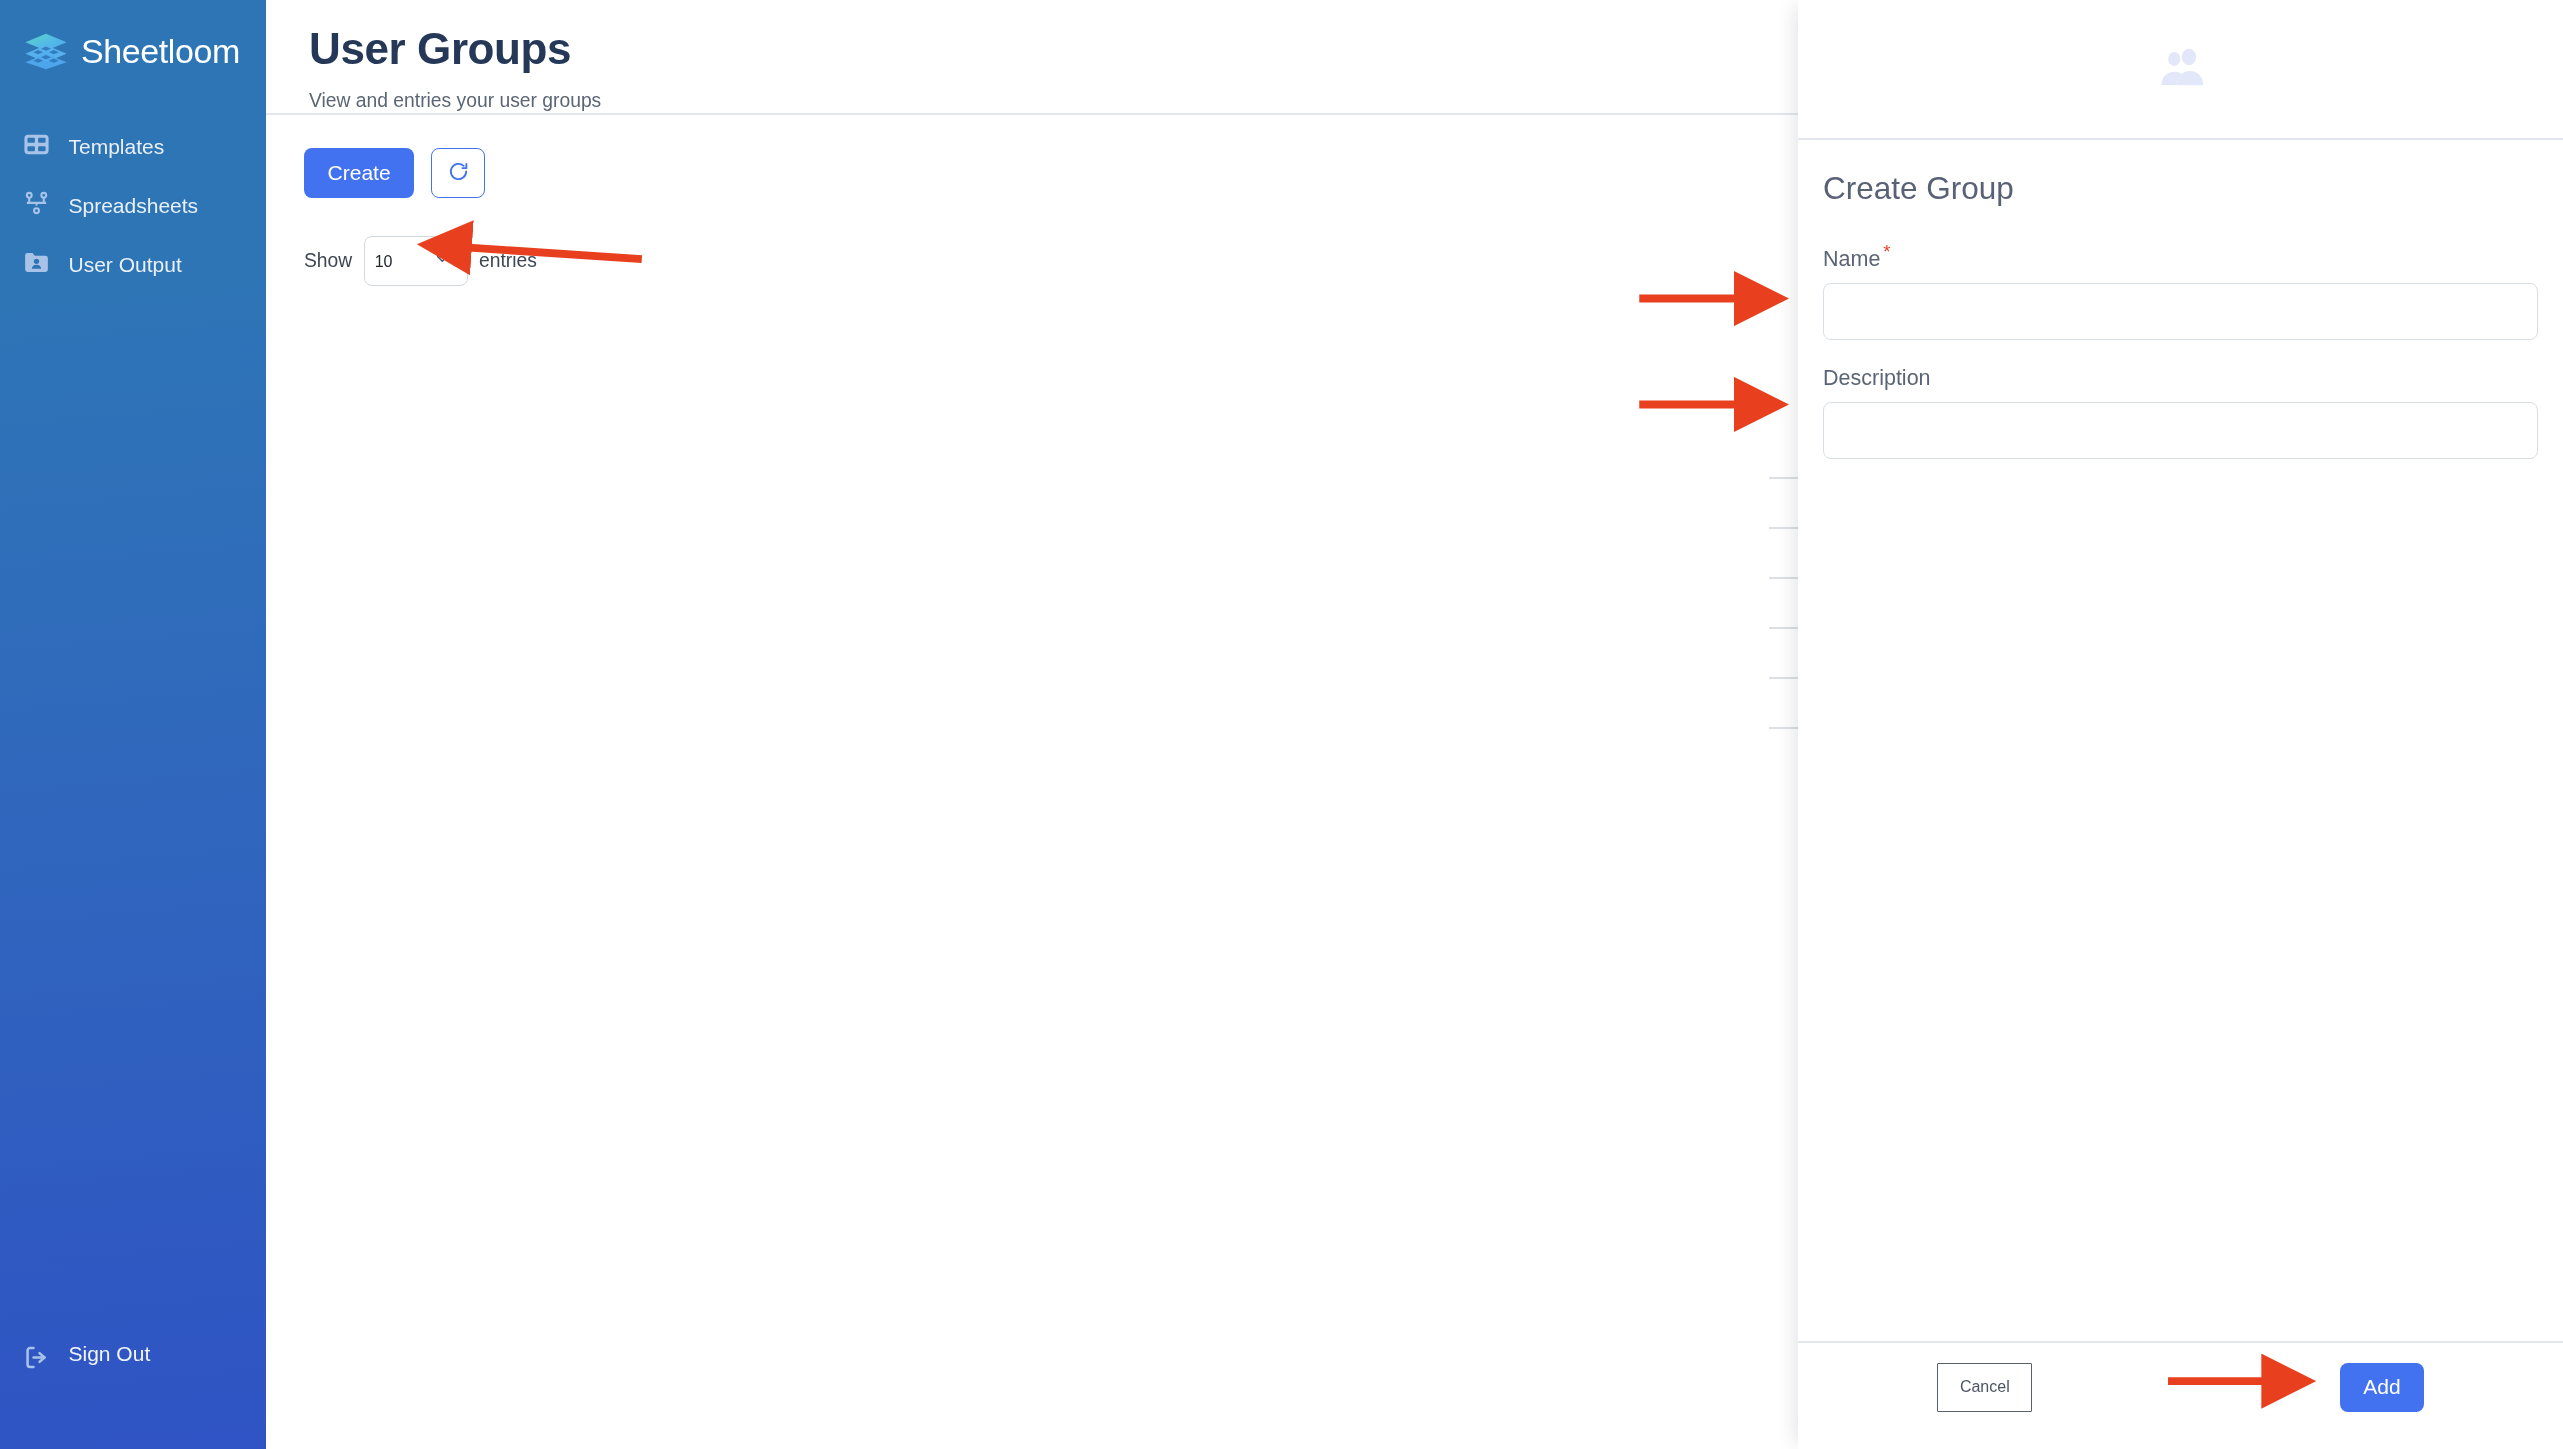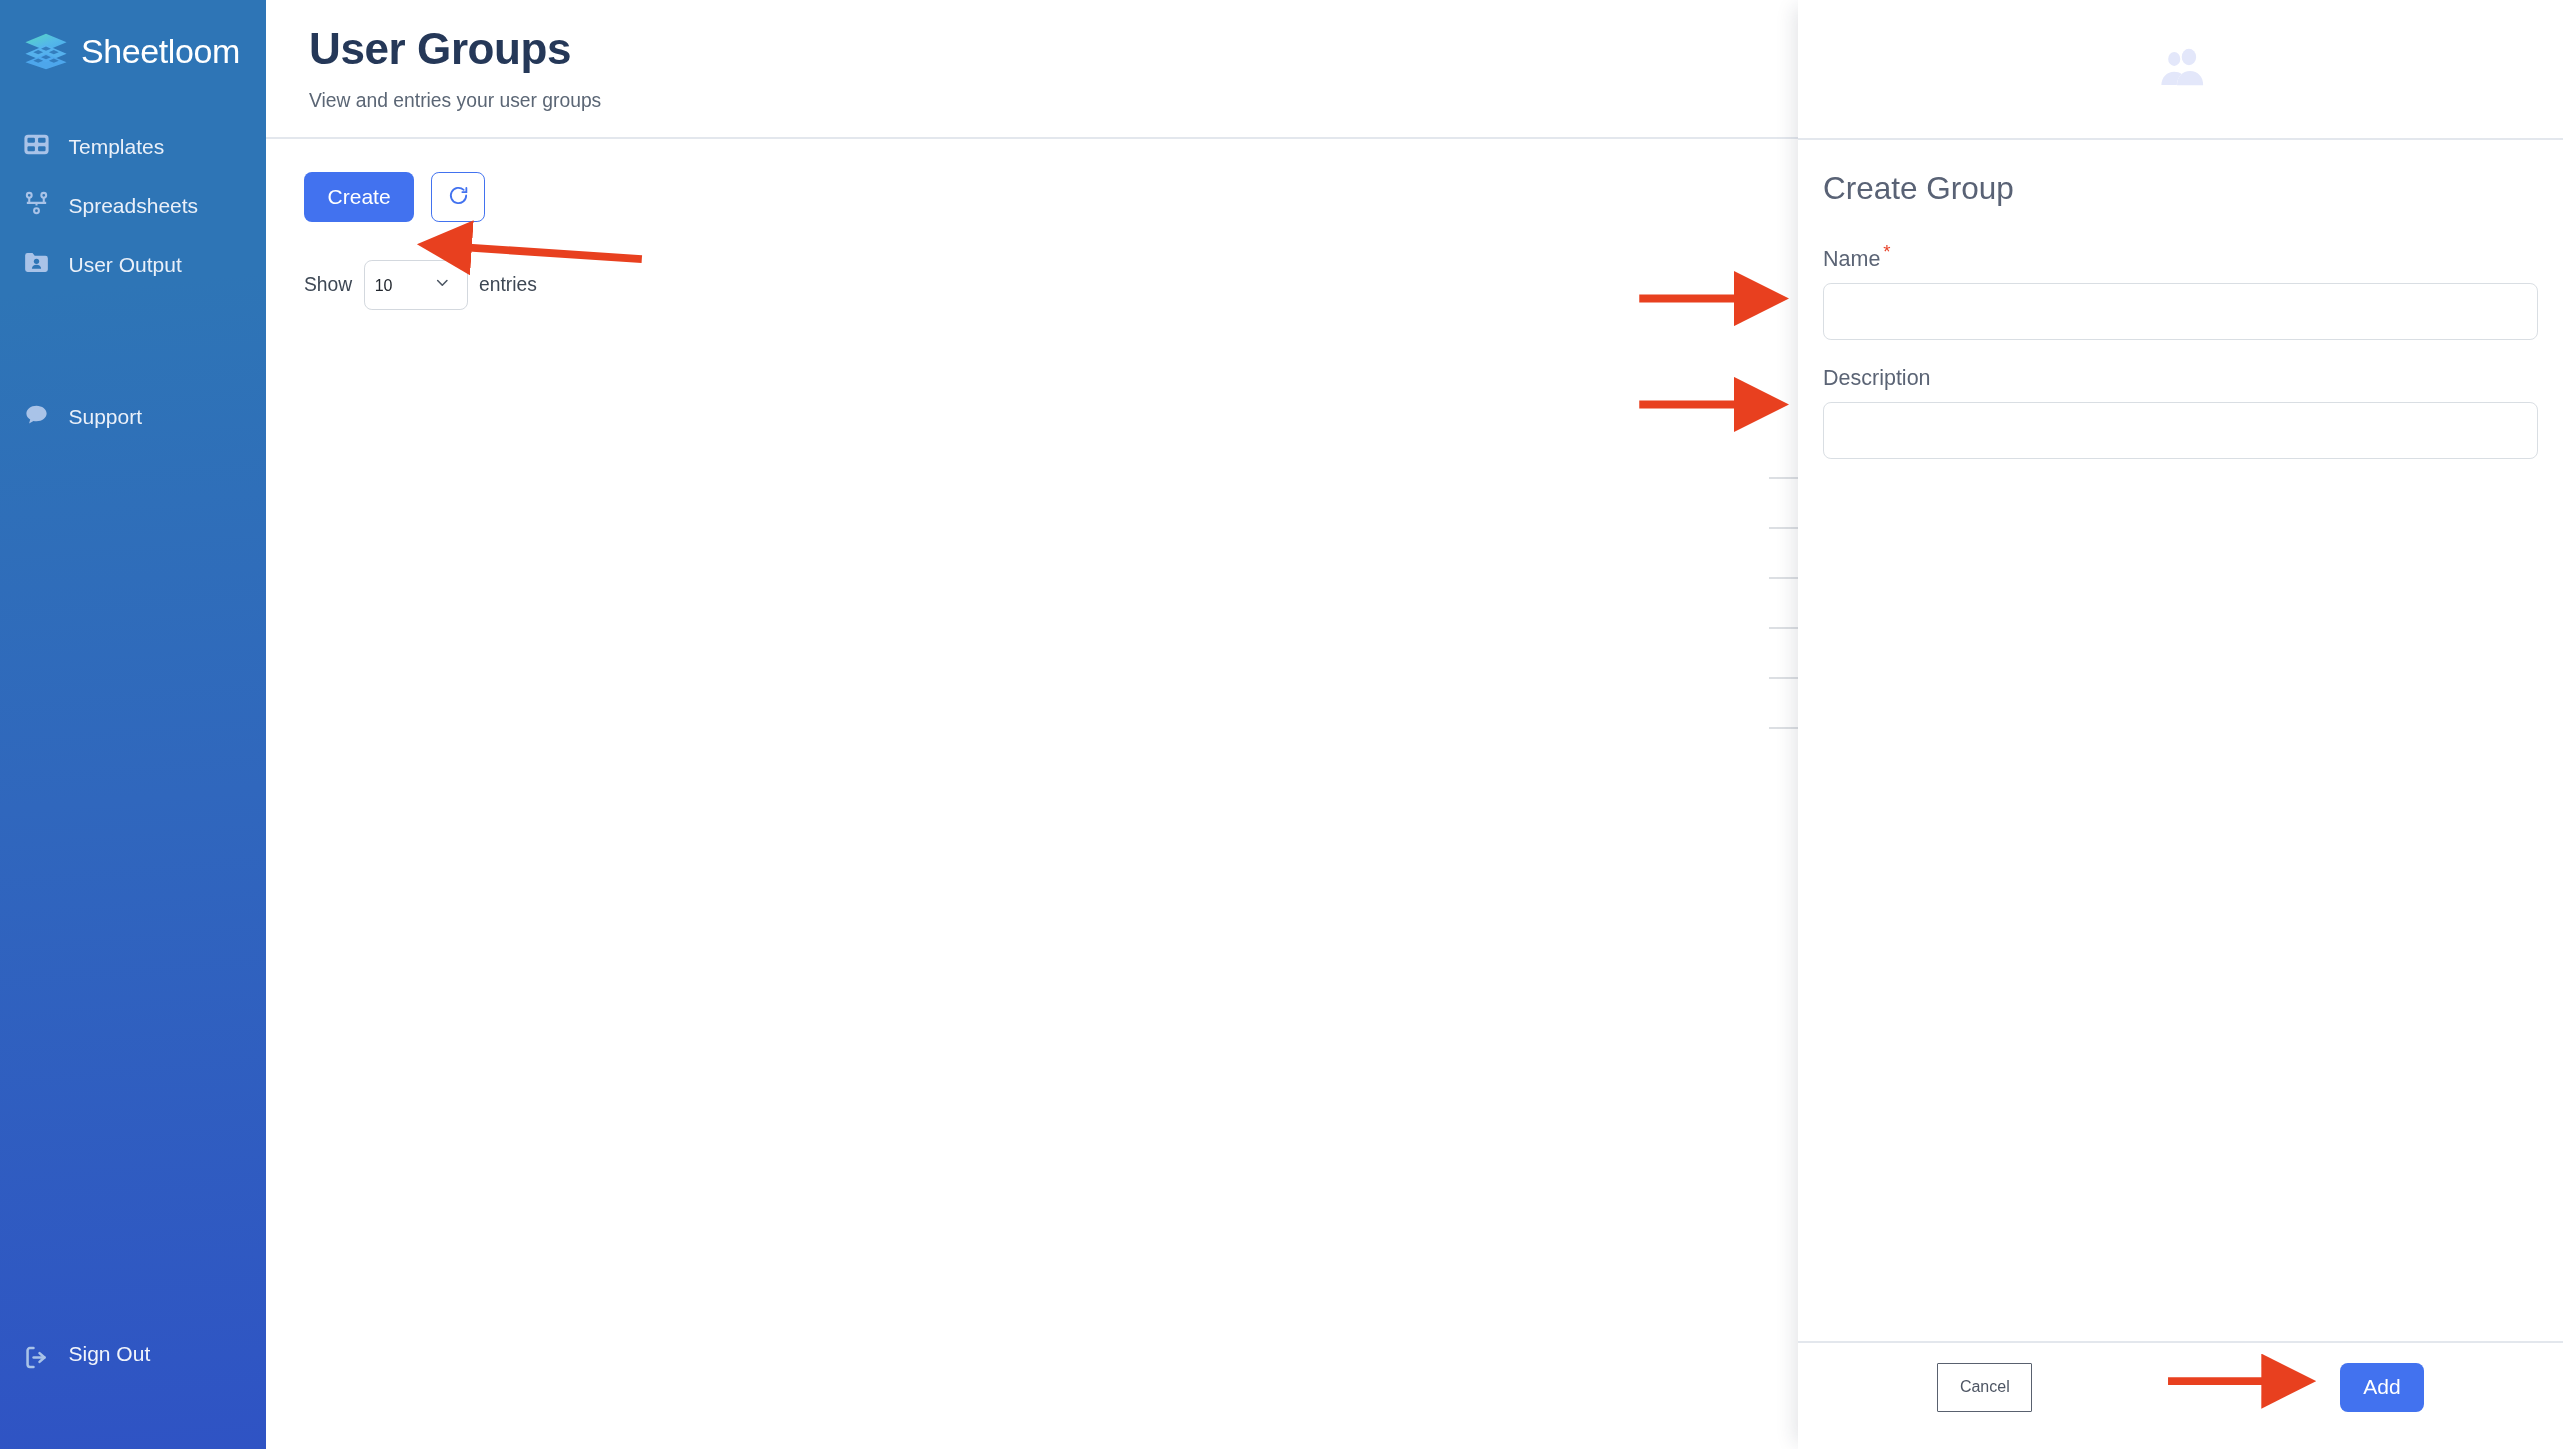--- a/index.html
+++ b/index.html
@@ -85,21 +85,21 @@
 
   
   .main {
     flex: 1 1 auto;
     height: 1450px;
     position: relative;
     background: #ffffff;
     overflow: hidden;
   }
   .page-header {
-    height: 139px;
+    height: 115px;
     border-bottom: 2.1px solid #e3e7ed;
     padding: 24px 0 16px 43px;
   }
   .page-title {
     font-size: 44px;
     color: #253858;
     letter-spacing: -0.4px;
     line-height: 1.15;
   }
   .page-subtitle {
@@ -336,28 +336,20 @@
             <path d="M2.6 6.2a2 2 0 0 1 2-2h4.1l1.8 2.2h8.9a2 2 0 0 1 2 2v9.4a2 2 0 0 1-2 2H4.6a2 2 0 0 1-2-2Z" fill="#a9c3e8"></path>
             <g fill="#2e75b6">
               <circle cx="12" cy="11" r="2.2"></circle>
               <path d="M8.2 17.2c0-2.1 1.7-3.3 3.8-3.3s3.8 1.2 3.8 3.3Z"></path>
             </g>
           </svg>
         </span>
         <span class="nav-label">User Output</span>
       </div>
 
-      <div class="nav-item nav-support">
-        <span class="nav-icon">
-          <svg viewBox="0 0 24 24" width="27" height="27" fill="#a9c3e8">
-            <path d="M12 4.2c-5 0-9 3.1-9 6.9 0 2.2 1.3 4.1 3.4 5.4l-1 3.4 3.9-2.1c.9.2 1.8.3 2.7.3 5 0 9-3.1 9-6.9S17 4.2 12 4.2Z"></path>
-          </svg>
-        </span>
-        <span class="nav-label">Support</span>
-      </div>
 
     </nav>
 
     <div class="sidebar-spacer"></div>
 
     <div class="signout">
       <span class="nav-icon">
         <svg viewBox="0 0 24 24" width="29" height="29" fill="none" stroke="#a9c3e8" stroke-width="2.1" stroke-linecap="round" stroke-linejoin="round">
           <path d="M9.5 4.2H6.6a2 2 0 0 0-2 2v11.6a2 2 0 0 0 2 2h2.9"></path>
           <path d="M14.5 8.4 18.6 12l-4.1 3.6"></path>

